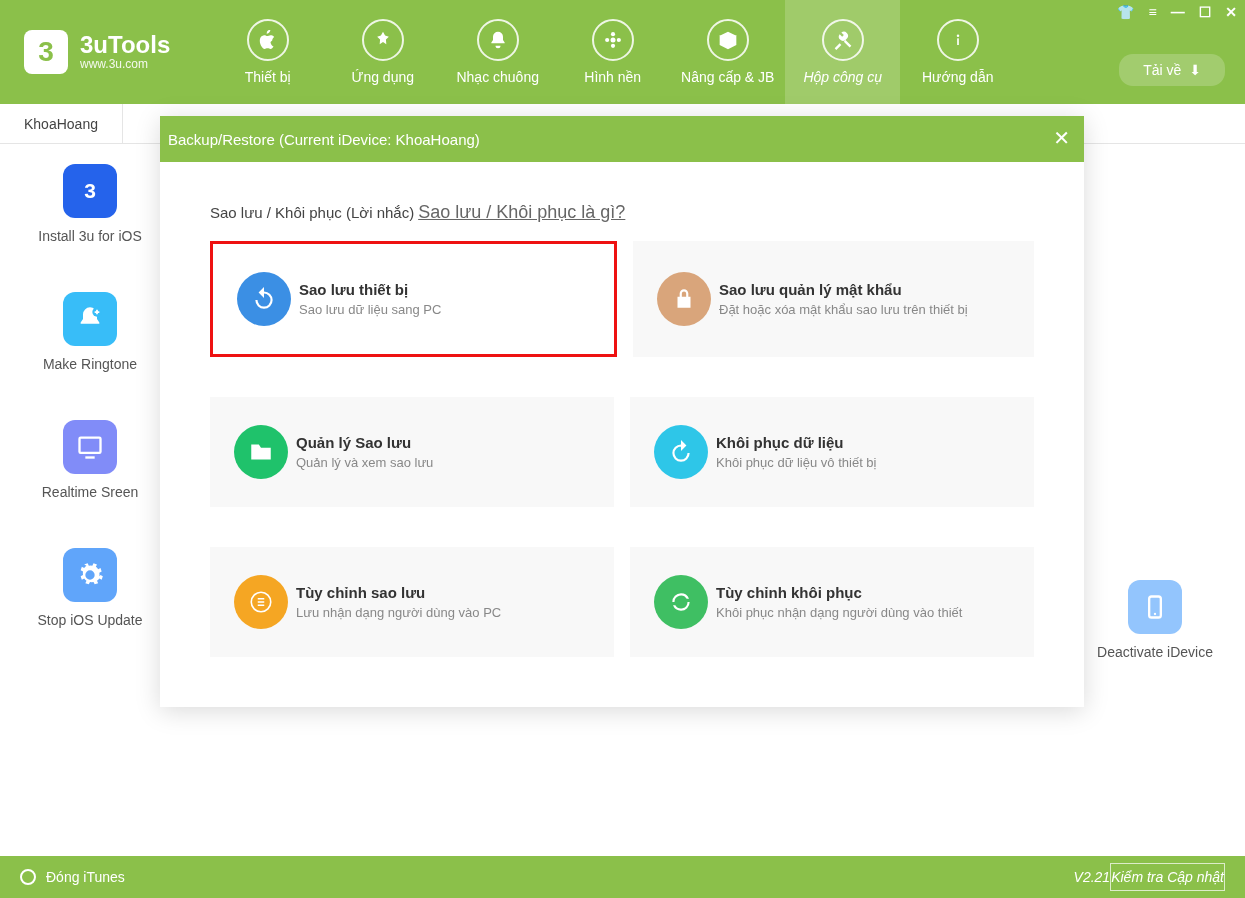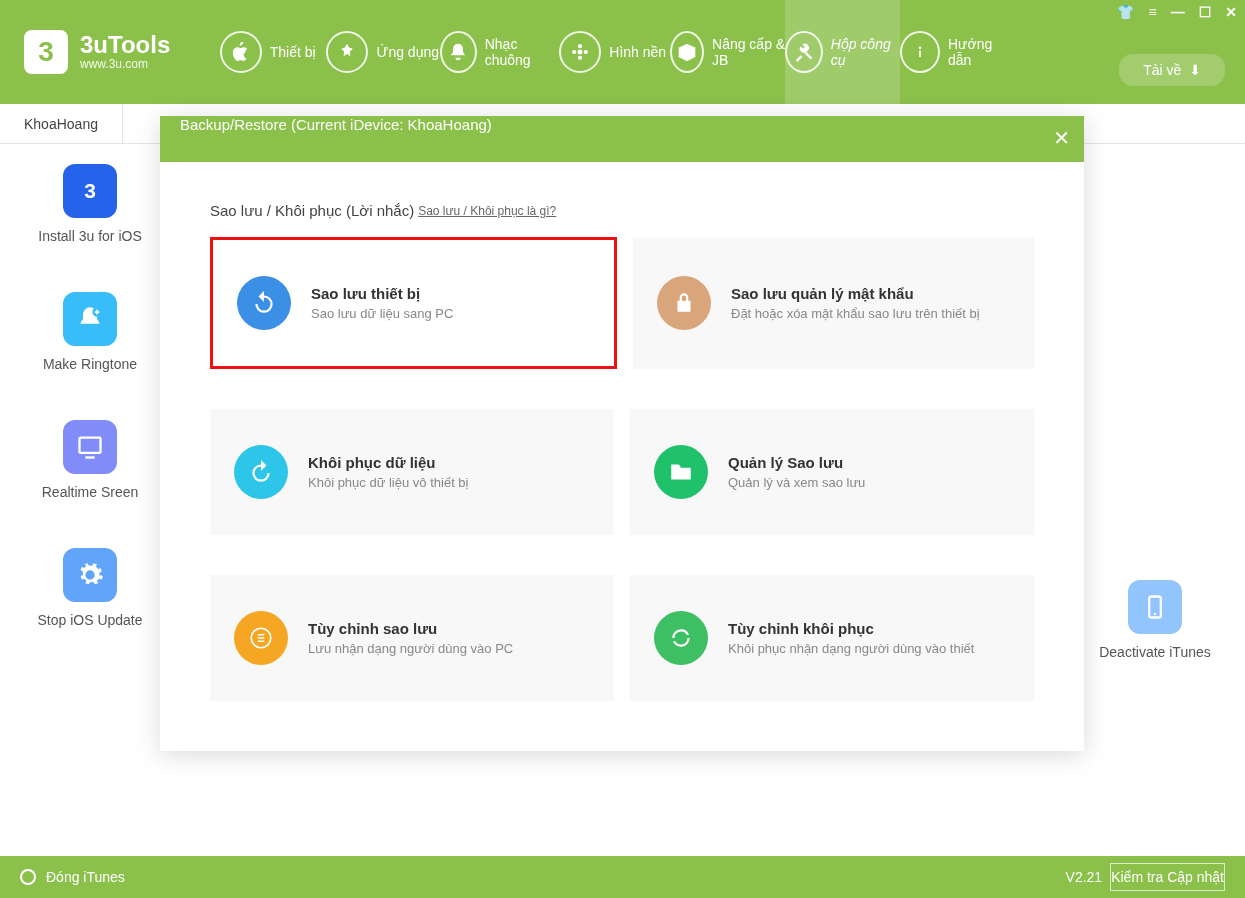--- a/index.html
+++ b/index.html
@@ -6,59 +6,59 @@
 body { width:1245px; height:898px; background:#fff; position:relative; overflow:hidden; }
 
 
 .header { height:104px; background:#8bc04a; display:flex; align-items:center; padding-left:24px; position:relative; }
 .logo-box { display:flex; align-items:center; gap:12px; margin-right:40px; }
 .logo-badge { width:44px; height:44px; background:#fff; border-radius:8px; display:flex; align-items:center; justify-content:center; color:#8bc04a; font-size:28px; font-weight:700; }
 .logo-text { color:#fff; }
 .logo-title { font-size:24px; font-weight:600; line-height:1; }
 .logo-site { font-size:12px; opacity:.9; }
 .nav { display:flex; height:100%; }
-.nav-item { width:115px; height:100%; display:flex; flex-direction:row; align-items:center; justify-content:center; gap:8px; color:#fff; font-size:14px; cursor:pointer; }
+.nav-item { width:115px; height:100%; display:flex; flex-direction:column; align-items:center; justify-content:center; gap:8px; color:#fff; font-size:14px; cursor:pointer; }
 .nav-item.active { background:rgba(255,255,255,.18);font-style:italic; }
 .nav-icon { width:42px; height:42px; border:2px solid rgba(255,255,255,.85); border-radius:50%; display:flex; align-items:center; justify-content:center; }
 .nav-icon svg { width:20px; height:20px; fill:#fff; }
 .win-ctrl { position:absolute; right:8px; top:4px; display:flex; gap:14px; color:#fff; font-size:14px; }
 .win-ctrl span { cursor:pointer; font-weight:bold; }
 .download-btn { position:absolute; right:20px; top:54px; background:rgba(255,255,255,.2); color:#fff; padding:8px 24px; border-radius:14px; font-size:14px; cursor:pointer; display:flex; align-items:center; gap:8px; }
 
 
 .tabbar { height:40px; border-bottom:1px solid #e5e5e5; display:flex; }
 .tab { padding:0 24px; display:flex; align-items:center; font-size:14px; color:#444; border-right:1px solid #e5e5e5; }
 
 
 .sidebar-left { position:absolute; left:0; top:164px; width:180px; }
 .sidebar-right { position:absolute; right:0; top:580px; width:180px; }
 .tool { display:flex; flex-direction:column; align-items:center; gap:10px; margin-bottom:48px; font-size:14px; color:#555; cursor:pointer; }
 .tool-icon { width:54px; height:54px; border-radius:12px; display:flex; align-items:center; justify-content:center; }
 .tool-icon svg { width:28px; height:28px; fill:#fff; }
 
 
 .modal { position:absolute; left:160px; top:116px; width:924px; background:#fff; box-shadow:0 4px 24px rgba(0,0,0,.15); }
-.modal-head { height:46px; background:#8bc04a; color:#fff; display:flex; align-items:flex-start; padding:0 20px; font-size:15px; position:relative; }
+.modal-head { height:46px; background:#8bc04a; color:#fff; display:flex; align-items:center; padding:0 8px; font-size:15px; position:relative; }
 .modal-close { position:absolute; right:14px; top:10px; font-size:20px; cursor:pointer; color:#fff; }
 .modal-body { padding:40px 50px 50px; }
 .section-row { display:flex; align-items:center; gap:4px; margin-bottom:18px; font-size:15px; color:#444; }
-.section-row a { color:#666; text-decoration:underline; font-size:12px; cursor:pointer; }
+.section-row a { color:#666; text-decoration:underline; font-size:18px; cursor:pointer; }
 .card-grid { display:flex; gap:16px; margin-bottom:40px; }
-.card { flex:1; background:#f8f8f8; padding:36px 24px; display:flex; align-items:center; gap:20px; cursor:pointer; }
+.card { flex:1; background:#f8f8f8; padding:28px 24px; display:flex; align-items:center; gap:8px; cursor:pointer; }
 .card.highlight { border:3px solid #e11; background:#fff; }
 .card-icon { width:54px; height:54px; border-radius:50%; display:flex; align-items:center; justify-content:center; flex-shrink:0; }
 .card-icon svg { width:26px; height:26px; fill:#fff; }
 .card-txt h4 { font-size:15px; font-weight:600; color:#333; margin-bottom:4px; }
 .card-txt p { font-size:13px; color:#888; }
 
 
 .footer { position:absolute; bottom:0; left:0; right:0; height:42px; background:#8bc04a; color:#fff; display:flex; align-items:center; padding:0 20px; font-size:14px; }
 .footer-left { display:flex; align-items:center; gap:10px; }
 .circle-o { width:16px; height:16px; border:2px solid #fff; border-radius:50%; }
-.footer-right { margin-left:auto; display:flex; align-items:center; gap:8px; }
+.footer-right { margin-left:auto; display:flex; align-items:center; gap:0;font-style:italic; }
 .update-btn { border:1px solid rgba(255,255,255,.7); padding:5px 0; cursor:pointer; }
 </style>
 </head>
 <body>
 
 <div class="header">
   <div class="logo-box">
     <div class="logo-badge">3</div>
     <div class="logo-text">
       <div class="logo-title">3uTools</div>
@@ -184,21 +184,21 @@
 </div>
 
 <div class="sidebar-right">
   <div class="tool">
     <div class="tool-icon" style="background:#93c5fd">
         <svg viewBox="0 0 24 24">
           <rect x="7" y="3" width="10" height="18" rx="2" fill="none" stroke="#fff" stroke-width="2"></rect>
           <circle cx="12" cy="18" r="1" fill="#fff"></circle>
         </svg>
       </div>
-    <span>Deactivate iTunes</span>
+    <span>Deactivate iDevice</span>
   </div>
 </div>
 
 <div class="modal">
   <div class="modal-head">
     <span>Backup/Restore   (Current iDevice: KhoaHoang)</span>
     <span class="modal-close">✕</span>
   </div>
   <div class="modal-body">
     <div class="section-row">
@@ -224,39 +224,39 @@
             </svg>
           </div>
         <div class="card-txt">
           <h4>Sao lưu quản lý mật khẩu</h4>
           <p>Đặt hoặc xóa mật khẩu sao lưu trên thiết bị</p>
         </div>
       </div>
     </div>
     <div class="card-grid">
       <div class="card">
+        <div class="card-icon" style="background:#1fc26b">
+            <svg viewBox="0 0 24 24">
+              <path d="M3 5h7l2 3h9v11H3z"></path>
+            </svg>
+          </div>
+        <div class="card-txt">
+          <h4>Quản lý Sao lưu</h4>
+          <p>Quản lý và xem sao lưu</p>
+        </div>
+      </div>
+      <div class="card">
         <div class="card-icon" style="background:#2ec6e8">
             <svg viewBox="0 0 24 24">
               <path d="M12 4v3a6 6 0 106 6h2a8 8 0 11-8-8V1l5 5-5 5z"></path>
             </svg>
           </div>
         <div class="card-txt">
           <h4>Khôi phục dữ liệu</h4>
           <p>Khôi phục dữ liệu vô thiết bị</p>
-        </div>
-      </div>
-      <div class="card">
-        <div class="card-icon" style="background:#1fc26b">
-            <svg viewBox="0 0 24 24">
-              <path d="M3 5h7l2 3h9v11H3z"></path>
-            </svg>
-          </div>
-        <div class="card-txt">
-          <h4>Quản lý Sao lưu</h4>
-          <p>Quản lý và xem sao lưu</p>
         </div>
       </div>
     </div>
     <div class="card-grid" style="margin-bottom:0">
       <div class="card">
         <div class="card-icon" style="background:#f5a623">
             <svg viewBox="0 0 24 24">
               <path d="M12 3a9 9 0 100 18 9 9 0 000-18zm-3 6h6M9 12h6M9 15h6" stroke="#fff" stroke-width="1.5" fill="none"></path>
             </svg>
           </div>

